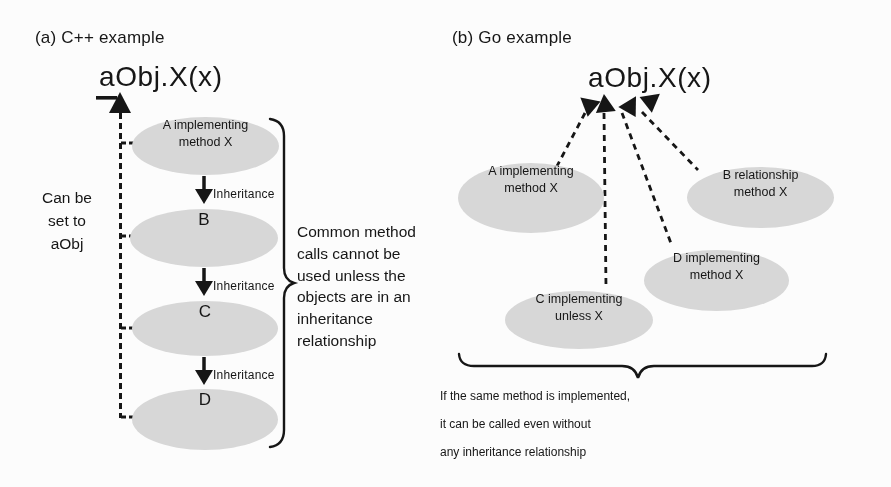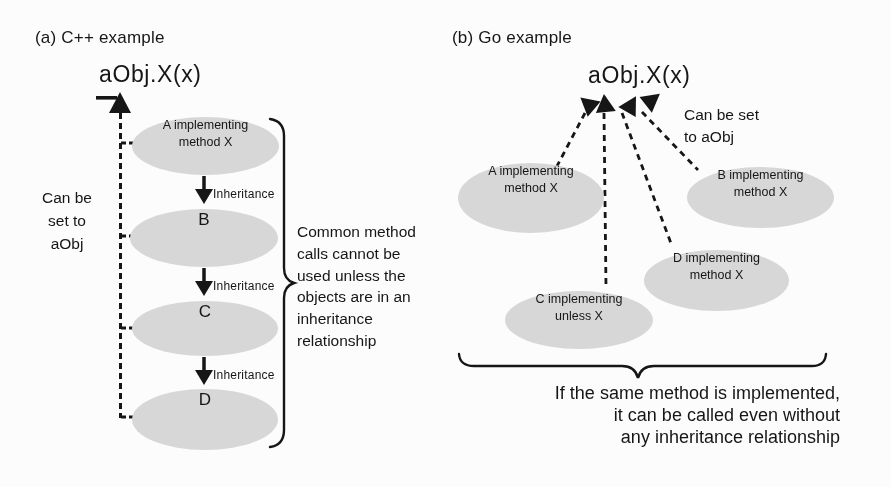--- a/index.html
+++ b/index.html
@@ -12,36 +12,36 @@
     position:relative;
     width:891px;height:487px;
     background:var(--background);
     font-family:"Liberation Sans",sans-serif;
     color:var(--ink);
     overflow:hidden;
   }
   .abs{position:absolute;}
   .multiline{white-space:pre-line;}
   .panel-title{font-size:17px;letter-spacing:.2px;}
-  .call-expr{font-size:23px;letter-spacing:.6px;}
+  .call-expr{font-size:28px;letter-spacing:.6px;}
   .node{
     position:absolute;
     background:var(--node-fill);
     border-radius:50%;
     display:flex;justify-content:center;
     text-align:center;
     font-size:12.5px;line-height:1.35;
     z-index:2;
   }
   .node.letter{font-size:17px;}
   .inherit-label{font-size:12px;letter-spacing:.2px;z-index:3;}
   .side-note-a{font-size:15.5px;line-height:23px;text-align:center;width:78px;}
   .side-note-b{font-size:15.5px;line-height:22px;text-align:left;}
   .brace-note{font-size:15.5px;line-height:21.8px;}
-  .bottom-note{font-size:18px;line-height:22px;text-align:right;width:400px;}
+  .bottom-note{font-size:12px;line-height:28px;text-align:left;width:400px;}
   svg{position:absolute;left:0;top:0;z-index:1;}
   .txt{z-index:3;}
 </style>
 </head>
 <body>
 
 <div id="canvas">
 
   <svg width="891" height="487" viewBox="0 0 891 487">
 
@@ -109,29 +109,27 @@
 calls cannot be
 used unless the
 objects are in an
 inheritance
 relationship</div>
 
   <div class="abs txt panel-title" style="left:452px;top:28px;">(b) Go example</div>
 
   <div class="abs txt call-expr" style="left:588px;top:62px;">aObj.X(x)</div>
 
-  <div class="abs txt side-note-b multiline" style="left:684px;top:104px;">Can be set
-to aObj</div>
 
   <div class="node multiline" style="left:458px;top:163px;width:146px;height:70px;">
     <span class="multiline">A implementing
 method X</span>
   </div>
   <div class="node multiline" style="left:687px;top:167px;width:147px;height:61px;">
-    <span class="multiline">B implementing
+    <span class="multiline">B relationship
 method X</span>
   </div>
   <div class="node multiline" style="left:644px;top:250px;width:145px;height:61px;">
     <span class="multiline">D implementing
 method X</span>
   </div>
   <div class="node multiline" style="left:505px;top:291px;width:148px;height:58px;">
     <span class="multiline">C implementing
 unless X</span>
   </div>

